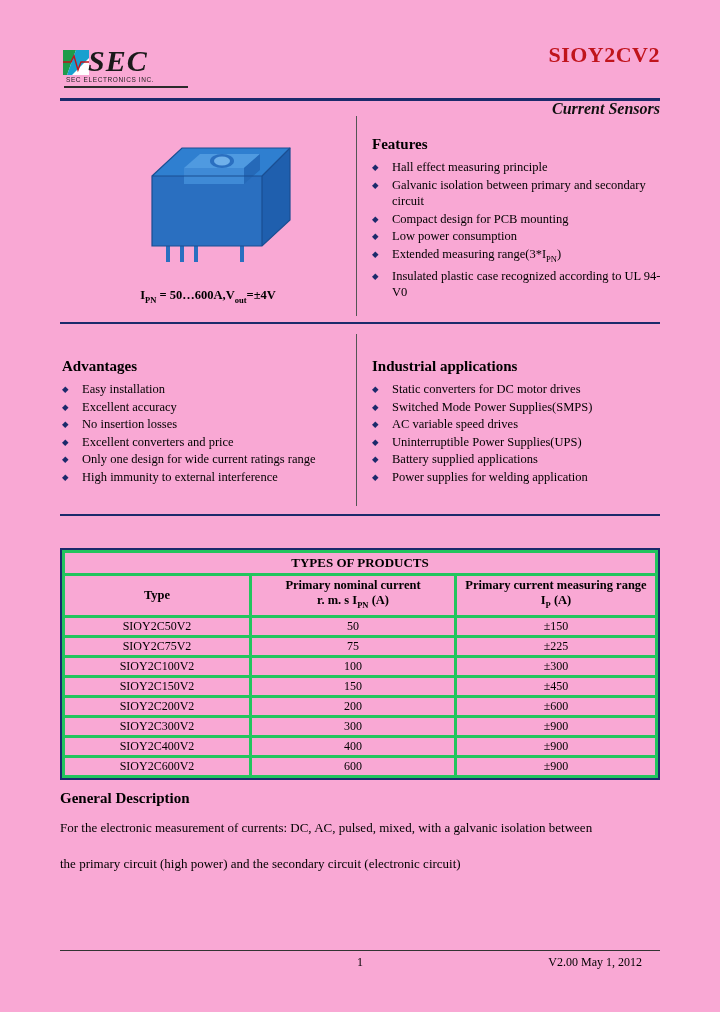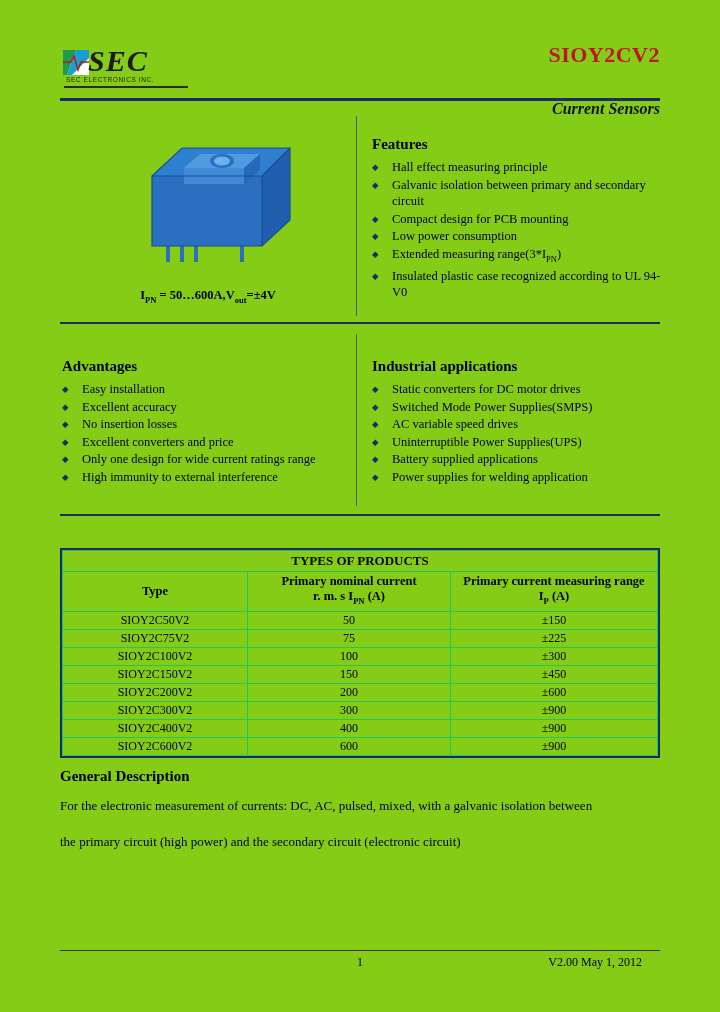--- a/index.html
+++ b/index.html
@@ -12,21 +12,21 @@
     height: 1012px;
     font-family: "Liberation Serif", serif;
     color: #000;
     position: relative;
     overflow: hidden;
   }
   .page {
     position: absolute;
     left: 0; top: 0;
     width: 720px; height: 1012px;
-    background: #84cc16;
+    background: #f9a8d4;
   }
   .inner {
     position: absolute;
     left: 60px;
     top: 40px;
     width: 600px;
   }
 
   
   .header {
@@ -219,21 +219,21 @@
   .table-wrap {
     margin-top: 32px;
     width: 600px;
   }
   table.products {
     border-collapse: collapse;
     width: 600px;
     font-size: 12px;
   }
   table.products th, table.products td {
-    border: 1px solid #22c55e;
+    border: 3px solid #22c55e;
     text-align: center;
     padding: 1px 2px;
   }
   table.products thead th.title {
     font-size: 13px;
     font-weight: bold;
     padding: 2px;
   }
   table.products thead th.col {
     font-weight: bold;

